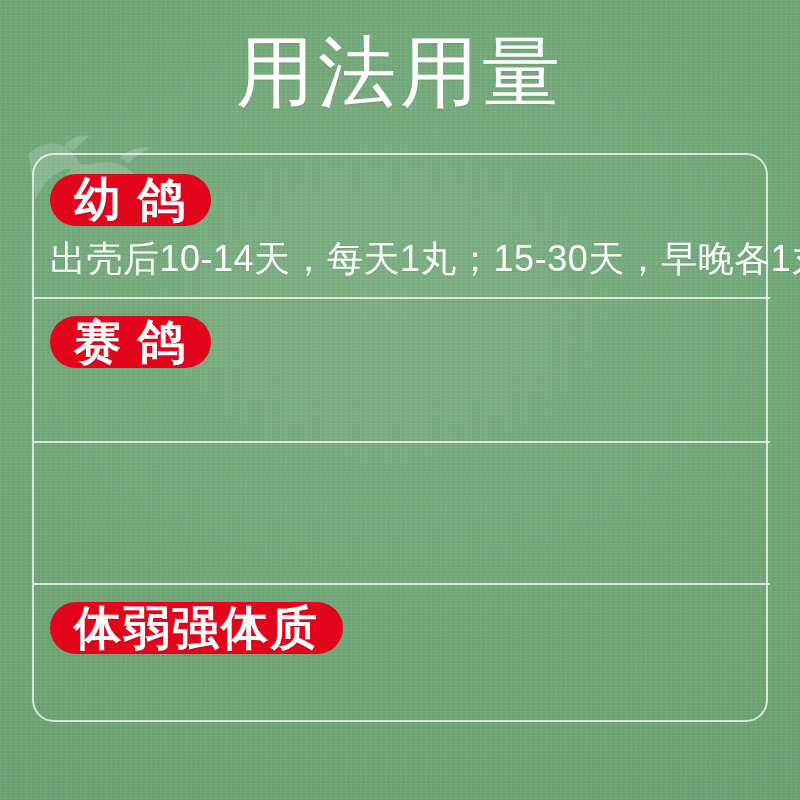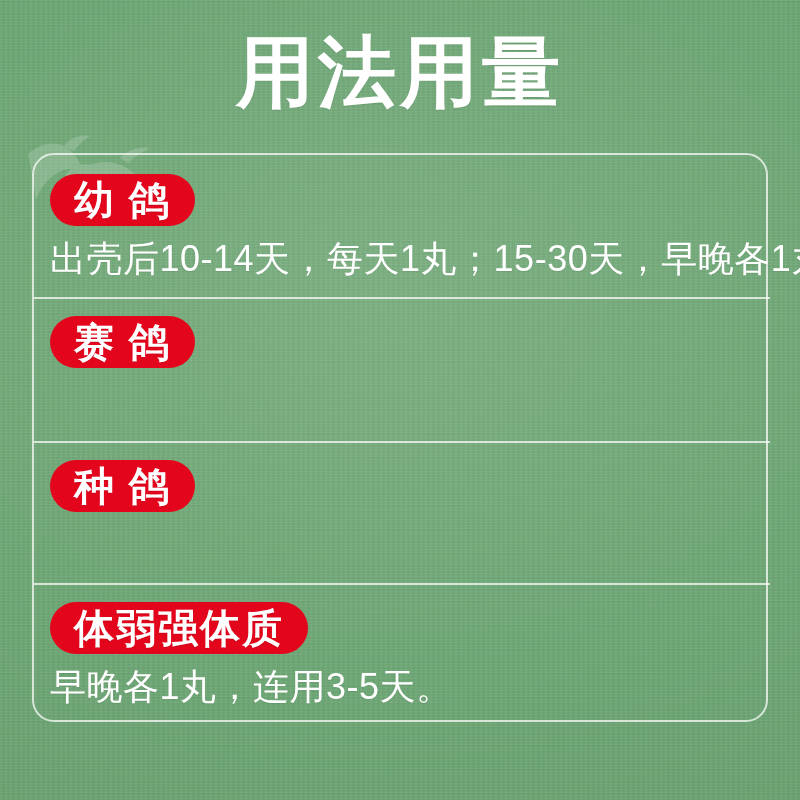--- a/index.html
+++ b/index.html
@@ -53,21 +53,21 @@
 
   
   #title {
     position: absolute;
     top: 28px;
     left: 0;
     width: 800px;
     text-align: center;
     color: #ffffff;
     font-size: 78px;
-    font-weight: bold;
+    font-weight: normal;
     letter-spacing: 4px;
     line-height: 1.15;
     text-shadow: 0 1px 2px rgba(0,0,0,0.07);
     white-space: nowrap;
   }
 
   
   #watermark {
     position: absolute;
     left: 24px;
@@ -114,21 +114,21 @@
 
   .badge {
     position: absolute;
     left: 16px;
     top: 19px;
     height: 52px;
     line-height: 52px;
     background: #e3051b;
     border-radius: 26px;
     color: #ffffff;
-    font-size: 40px;
+    font-size: 47px;
     font-weight: bold;
     padding: 0 24px;
     letter-spacing: 2px;
     white-space: nowrap;
     text-shadow: 0 1px 1px rgba(0,0,0,0.10);
   }
 
   .body-text {
     position: absolute;
     left: 16px;
@@ -170,22 +170,20 @@
     <div class="section sec-0">
       <div class="badge">幼 鸽</div>
       <div class="body-text">出壳后10-14天，每天1丸；15-30天，早晚各1丸。</div>
     </div>
 
     <div class="section sec-1">
       <div class="badge">赛 鸽</div>
     </div>
 
     <div class="section sec-2">
-      <div class="badge">种 鸽</div>
     </div>
 
     <div class="section sec-3">
       <div class="badge">体弱强体质</div>
-      <div class="body-text">早晚各1丸，连用3-5天。</div>
     </div>
 
   </div>
 </div>
 
 </body></html>

